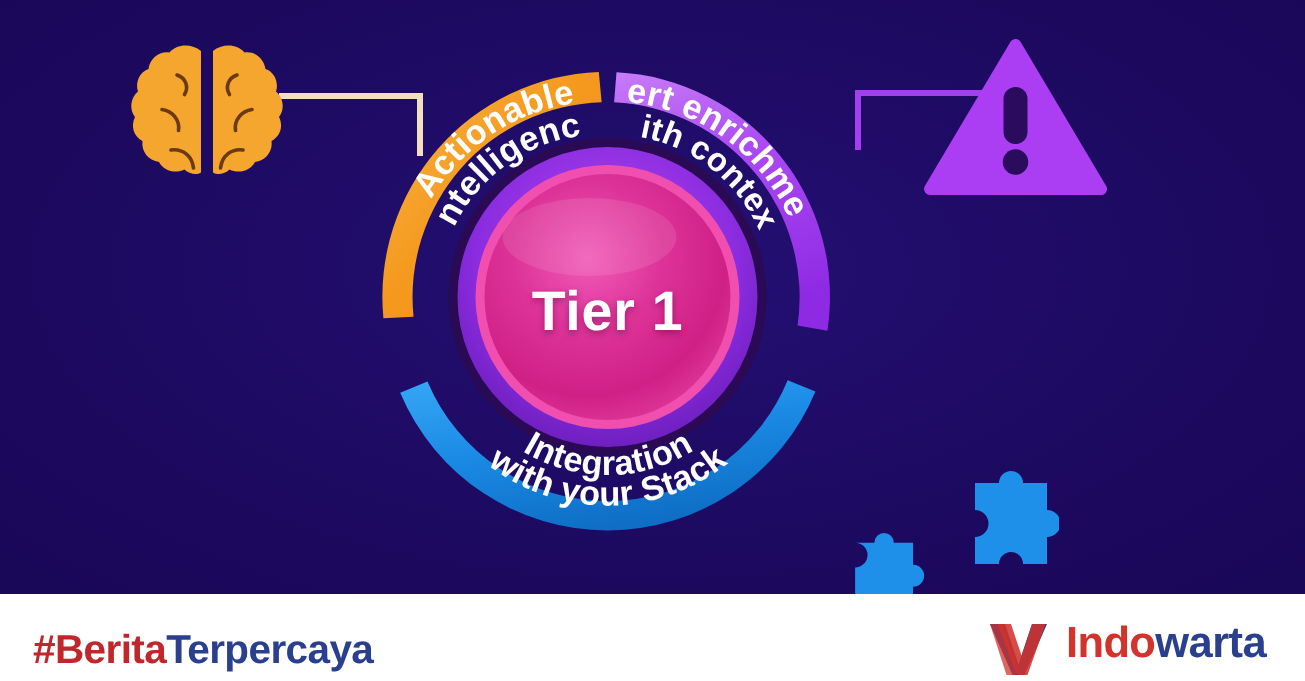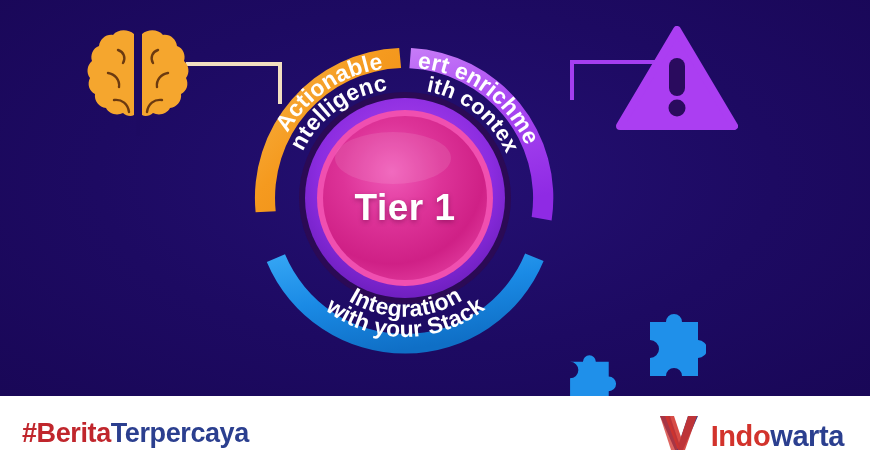--- a/index.html
+++ b/index.html
@@ -80,21 +80,21 @@
     padding: 0 26px 0 22px;
   }
   #hashtag {
     font-size: 27px;
     font-weight: 600;
     letter-spacing: -0.4px;
     white-space: nowrap;
   }
   #hashtag .part-a { color: #c0262c; }
   #hashtag .part-b { color: #2b3f8f; }
-  #brand { display: flex; align-items: flex-end; gap: 9px; }
+  #brand { display: flex; align-items: flex-start; gap: 9px; }
   #brand-mark { width: 46px; height: 40px; flex: none; }
   #brand-name {
     font-size: 29px;
     font-weight: 600;
     letter-spacing: -0.4px;
     white-space: nowrap;
   }
   #brand-name .part-a { color: #d2332c; }
   #brand-name .part-b { color: #2b3f8f; }
 </style>

